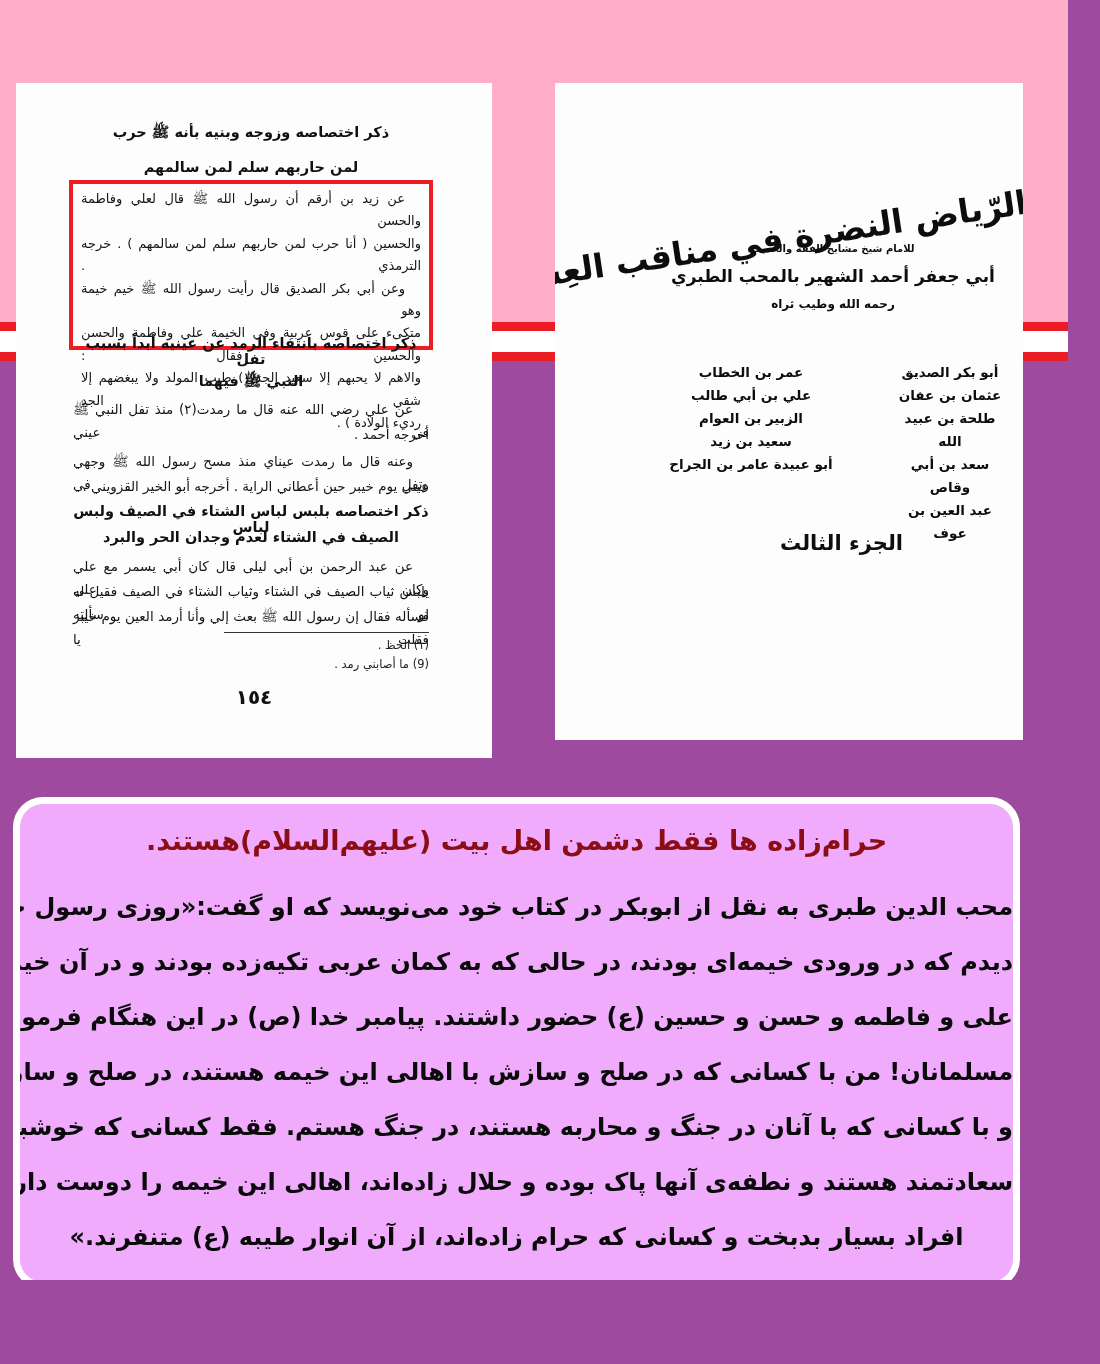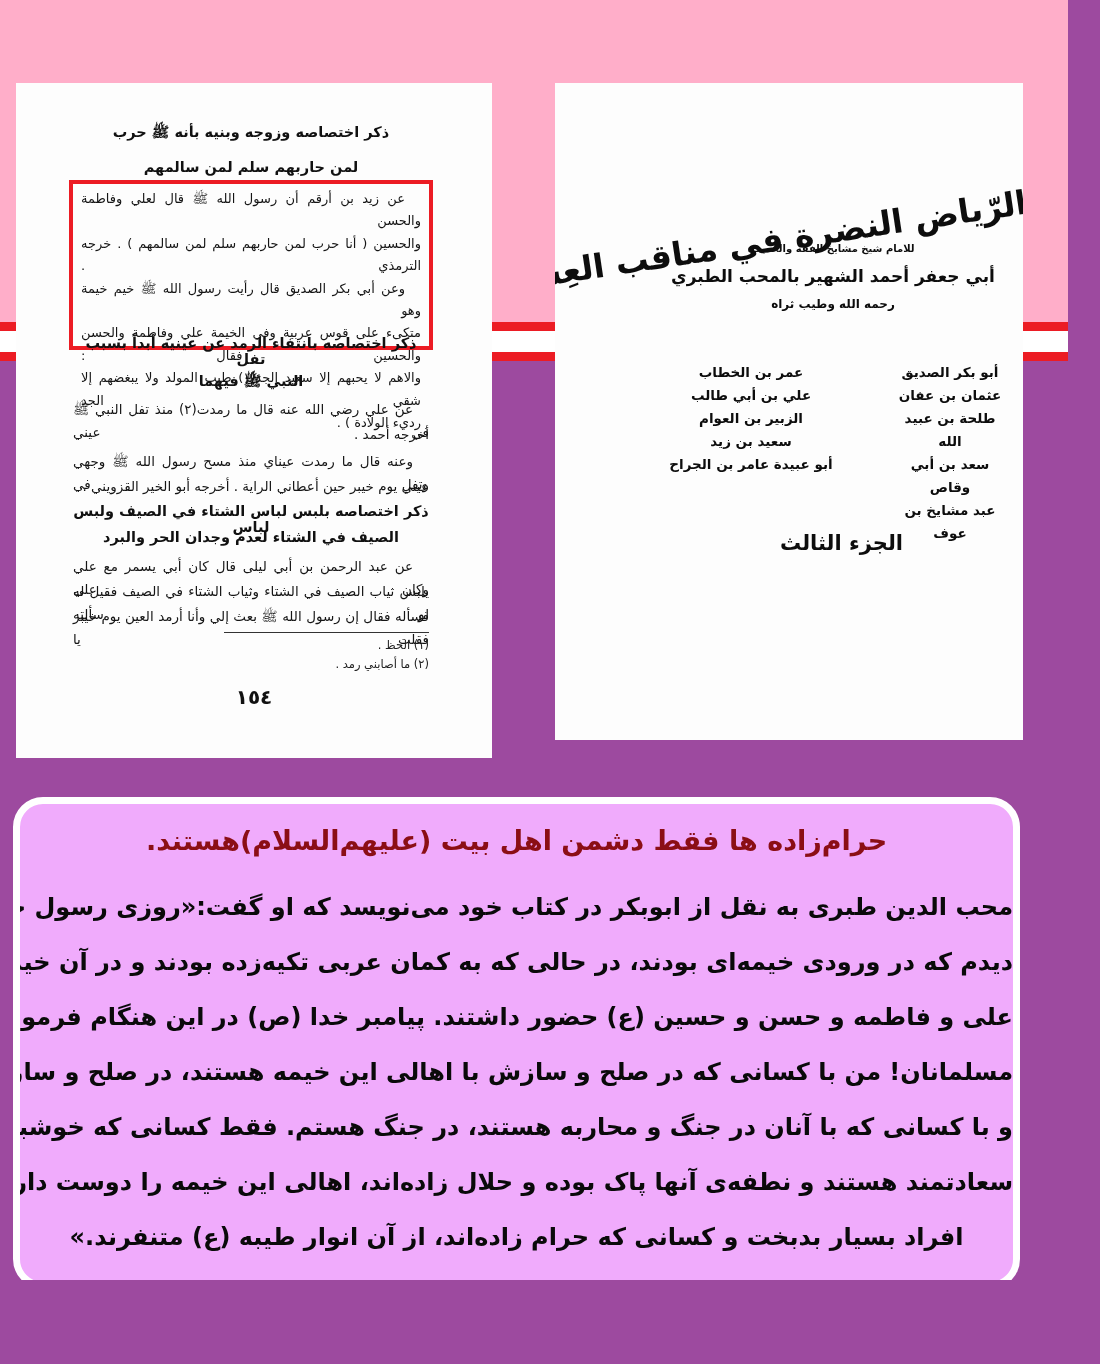--- a/index.html
+++ b/index.html
@@ -86,37 +86,37 @@
 
     <div class="ttl" style="top:420px">ذكر اختصاصه بلبس لباس الشتاء في الصيف ولبس لباس</div>
     <div class="ttl" style="top:446px">الصيف في الشتاء لعدم وجدان الحر والبرد</div>
 
     <div class="al col j" style="top:497px">يلبس ثياب الصيف في الشتاء وثياب الشتاء في الصيف فقيل له لو سألته</div>
     <div class="al col j ind" style="top:472px">عن عبد الرحمن بن أبي ليلى قال كان أبي يسمر مع علي وكان علي</div>
     <div class="al col j" style="top:522px">فسأله فقال إن رسول الله ﷺ بعث إلي وأنا أرمد العين يوم خيبر فقلت يا</div>
 
     <div class="fnrule"></div>
     <div class="fn" style="top:555px">(١) الحظ .</div>
-    <div class="fn" style="top:574px">(٢) ما أصابني رمد .</div>
+    <div class="fn" style="top:574px">(9) ما أصابني رمد .</div>
 
     <div class="pgnum">١٥٤</div>
   </div>
 
   <div class="page" id="page-right">
     <div class="rp-title">الرّياض النضرة في مناقب العِشرة</div>
     <div class="rp-sub rp-sub1">للامام شيخ مشايخ الفقه والحديث</div>
     <div class="rp-sub rp-sub2">أبي جعفر أحمد الشهير بالمحب الطبري</div>
     <div class="rp-sub rp-sub3">رحمه الله وطيب ثراه</div>
 
     <div class="names names-a">
       <div>أبو بكر الصديق</div>
       <div>عثمان بن عفان</div>
       <div>طلحة بن عبيد الله</div>
       <div>سعد بن أبي وقاص</div>
-      <div>عبد مشايخ بن عوف</div>
+      <div>عبد العين بن عوف</div>
     </div>
     <div class="names names-b">
       <div>عمر بن الخطاب</div>
       <div>علي بن أبي طالب</div>
       <div>الزبير بن العوام</div>
       <div>سعيد بن زيد</div>
       <div>أبو عبيدة عامر بن الجراح</div>
     </div>
 
     <div class="rp-volume">الجزء الثالث</div>

